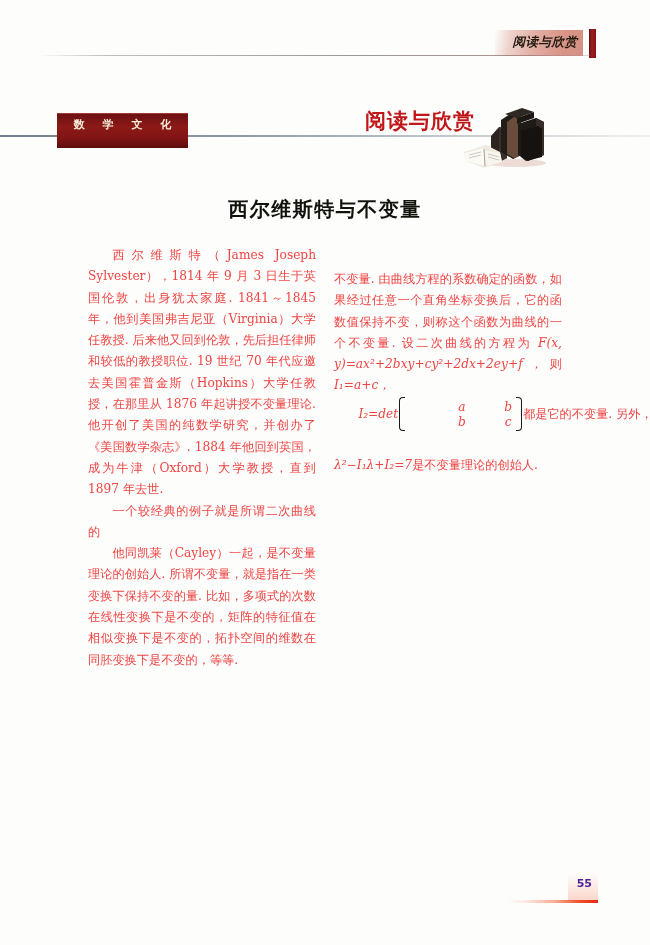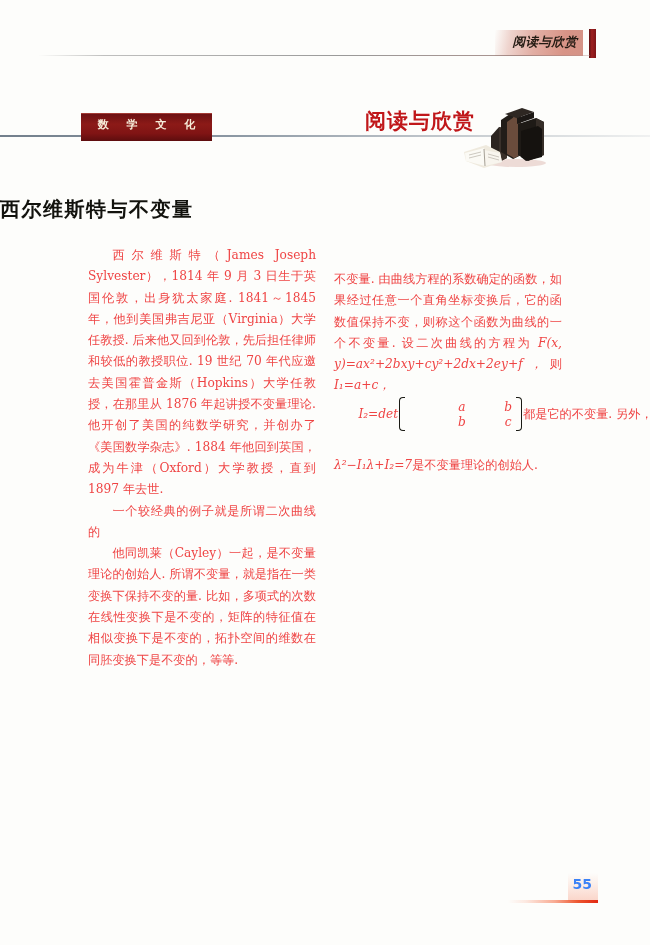--- a/index.html
+++ b/index.html
@@ -97,23 +97,23 @@
     height: 1.6px;
     background: linear-gradient(90deg,
         rgba(90,105,120,0.85) 0%,
         rgba(110,125,140,0.8) 35%,
         rgba(150,160,170,0.55) 70%,
         rgba(200,205,210,0.25) 100%);
   }
   .culture-tag {
     position: absolute;
     top: 13px;
-    left: 81px;
+    left: 57px;
     width: 131px;
-    height: 28px;
+    height: 35px;
     background: linear-gradient(180deg, #6d1113 0%, #8c1a17 38%, #801414 72%, #5d0d0e 100%);
     border-top: 1px solid #a33a34;
     box-sizing: border-box;
   }
   .culture-tag span {
     display: block;
     text-align: center;
     color: #f7ecd9;
     font-family: "DejaVu Sans", sans-serif;
     font-size: 11px;
@@ -143,21 +143,21 @@
     width: 96px;
     height: 72px;
   }
 
   
   .art-title {
     position: absolute;
     top: 196px;
     left: 0;
     width: 650px;
-    text-align: left;
+    text-align: center;
     font-family: "DejaVu Sans", sans-serif;
     font-size: 20px;
     font-weight: 700;
     letter-spacing: 1.5px;
     color: #12120d;
   }
 
   
   .col {
     position: absolute;
@@ -234,23 +234,23 @@
     background: linear-gradient(180deg,
         rgba(255,255,255,0) 0%,
         rgba(252,226,216,0.55) 40%,
         rgba(250,206,192,0.85) 100%);
   }
   .folio-num {
     position: absolute;
     right: 6px;
     top: 0px;
     font-family: "DejaVu Sans", sans-serif;
-    font-size: 14px;
-    font-weight: 700;
-    color: #3b82f6;
+    font-size: 11px;
+    font-weight: 700;
+    color: #4c1d95;
     line-height: 22px;
   }
   .folio-bar {
     position: absolute;
     left: 0;
     bottom: 0;
     width: 90px;
     height: 3.2px;
     background: linear-gradient(90deg,
         rgba(255,255,255,0) 0%,

